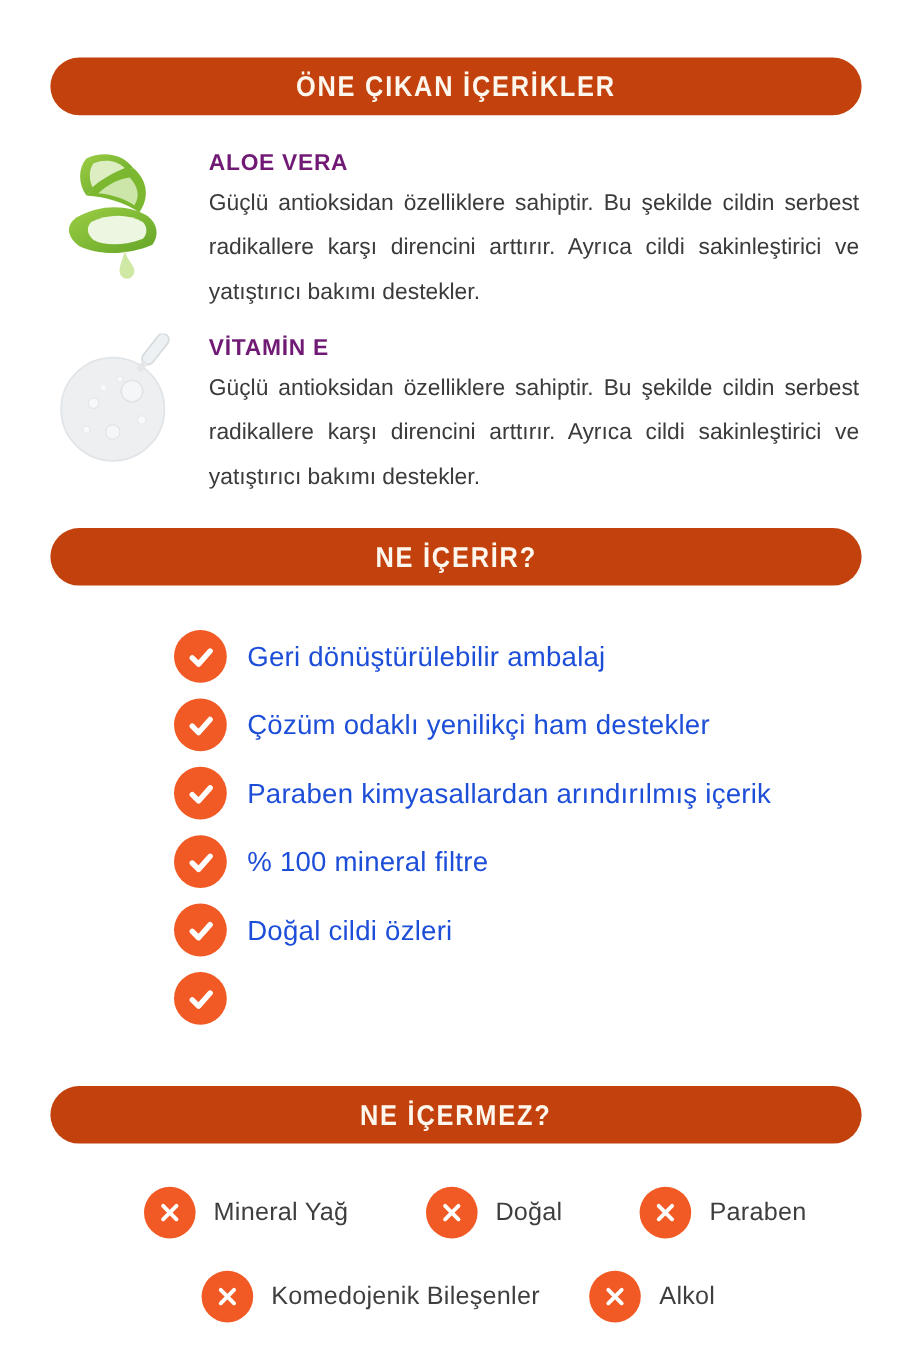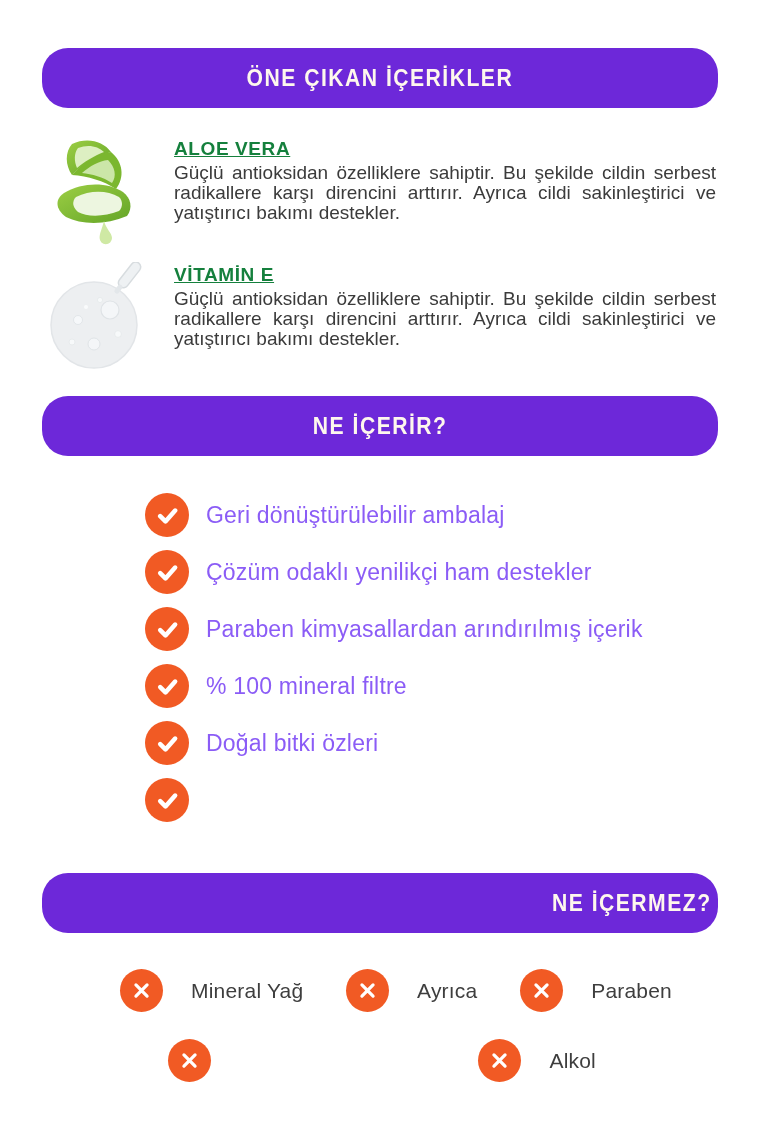--- a/index.html
+++ b/index.html
@@ -4,55 +4,55 @@
 <style>
   * { margin:0; padding:0; box-sizing:border-box; }
   body {
     width:760px; height:1140px; background:#ffffff;
     font-family:"Liberation Sans", sans-serif; color:#3d3d3d; overflow:hidden;
   }
   .page { width:760px; height:1140px; padding:0 42px; }
 
   
   .pill {
-    background:#6d28d9; border-radius:26px; height:60px;
+    background:#c2410c; border-radius:26px; height:48px;
     display:flex; align-items:center; justify-content:center;
   }
   .pill-label {
     color:#FEF7ED; font-size:23px; font-weight:700; letter-spacing:1.6px;
     transform:scale(0.92,1.04);
   }
   .pill-1 { margin-top:48px; }
   .pill-2 { margin-top:24px; }
-  .pill-3 { margin-top:51px;justify-content:flex-end; }
+  .pill-3 { margin-top:51px; }
 
   
   .ingredient { display:flex; align-items:flex-start; margin-top:28px; }
   .ingredient + .ingredient { margin-top:16px; }
   .ing-image { width:110px; height:110px; flex:0 0 110px; }
   .ing-text { margin-left:22px; padding-top:2px; width:542px; }
-  .ing-title { font-size:19px; font-weight:700; letter-spacing:0.6px; color:#15803d; margin-bottom:3px;text-decoration:underline; }
-  .ing-desc { font-size:19px; line-height:20px; text-align:justify; color:#3b3b3b; }
+  .ing-title { font-size:19px; font-weight:700; letter-spacing:0.6px; color:#701a75; margin-bottom:3px; }
+  .ing-desc { font-size:19px; line-height:37px; text-align:justify; color:#3b3b3b; }
 
   
   .checklist { margin:37px 0 0 103px; }
   .check-row { display:flex; align-items:center; height:44px; margin-bottom:13px; }
   .circle {
     width:44px; height:44px; flex:0 0 44px; border-radius:50%;
     background:#F15A24; display:flex; align-items:center; justify-content:center;
   }
-  .check-label { margin-left:17px; font-size:23px; color:#8b5cf6; letter-spacing:0.2px; }
+  .check-label { margin-left:17px; font-size:23px; color:#1d4ed8; letter-spacing:0.2px; }
 
   
   .x-row { display:flex; justify-content:space-between; align-items:center; }
   .x-row-1 { margin:36px 0 0 78px; width:552px; }
   .x-row-2 { margin:27px 0 0 126px; width:428px; }
   .x-item { display:flex; align-items:center; }
   .x-circle { width:43px; height:43px; flex:0 0 43px; }
-  .x-label { margin-left:28px; font-size:21px; color:#3e3e3e; letter-spacing:0.2px; }
+  .x-label { margin-left:15px; font-size:21px; color:#3e3e3e; letter-spacing:0.2px; }
 </style>
 </head>
 <body>
 
 <div class="page">
 
   <div class="pill pill-1">
     <span class="pill-label">ÖNE ÇIKAN İÇERİKLER</span>
   </div>
 
@@ -135,21 +135,21 @@
           </svg>
       </span>
       <span class="check-label">% 100 mineral filtre</span>
     </div>
     <div class="check-row">
       <span class="circle">
         <svg viewBox="0 0 24 24" width="27" height="27">
             <path d="M5.5 12.6 L10.2 17.3 L18.8 7.6" fill="none" stroke="#fff" stroke-width="4" stroke-linecap="round" stroke-linejoin="round"></path>
           </svg>
       </span>
-      <span class="check-label">Doğal bitki özleri</span>
+      <span class="check-label">Doğal cildi özleri</span>
     </div>
     <div class="check-row">
       <span class="circle">
         <svg viewBox="0 0 24 24" width="27" height="27">
             <path d="M5.5 12.6 L10.2 17.3 L18.8 7.6" fill="none" stroke="#fff" stroke-width="4" stroke-linecap="round" stroke-linejoin="round"></path>
           </svg>
       </span>
     </div>
   </div>
 
@@ -165,39 +165,40 @@
           </svg>
       </span>
       <span class="x-label">Mineral Yağ</span>
     </div>
     <div class="x-item">
       <span class="circle x-circle">
         <svg viewBox="0 0 24 24" width="23" height="23">
             <path d="M6.2 6.2 L17.8 17.8 M17.8 6.2 L6.2 17.8" stroke="#fff" stroke-width="3.4" stroke-linecap="round"></path>
           </svg>
       </span>
-      <span class="x-label">Ayrıca</span>
+      <span class="x-label">Doğal</span>
     </div>
     <div class="x-item">
       <span class="circle x-circle">
         <svg viewBox="0 0 24 24" width="23" height="23">
             <path d="M6.2 6.2 L17.8 17.8 M17.8 6.2 L6.2 17.8" stroke="#fff" stroke-width="3.4" stroke-linecap="round"></path>
           </svg>
       </span>
       <span class="x-label">Paraben</span>
     </div>
   </div>
 
   <div class="x-row x-row-2">
     <div class="x-item">
       <span class="circle x-circle">
         <svg viewBox="0 0 24 24" width="23" height="23">
             <path d="M6.2 6.2 L17.8 17.8 M17.8 6.2 L6.2 17.8" stroke="#fff" stroke-width="3.4" stroke-linecap="round"></path>
           </svg>
       </span>
+      <span class="x-label">Komedojenik Bileşenler</span>
     </div>
     <div class="x-item">
       <span class="circle x-circle">
         <svg viewBox="0 0 24 24" width="23" height="23">
             <path d="M6.2 6.2 L17.8 17.8 M17.8 6.2 L6.2 17.8" stroke="#fff" stroke-width="3.4" stroke-linecap="round"></path>
           </svg>
       </span>
       <span class="x-label">Alkol</span>
     </div>
   </div>

